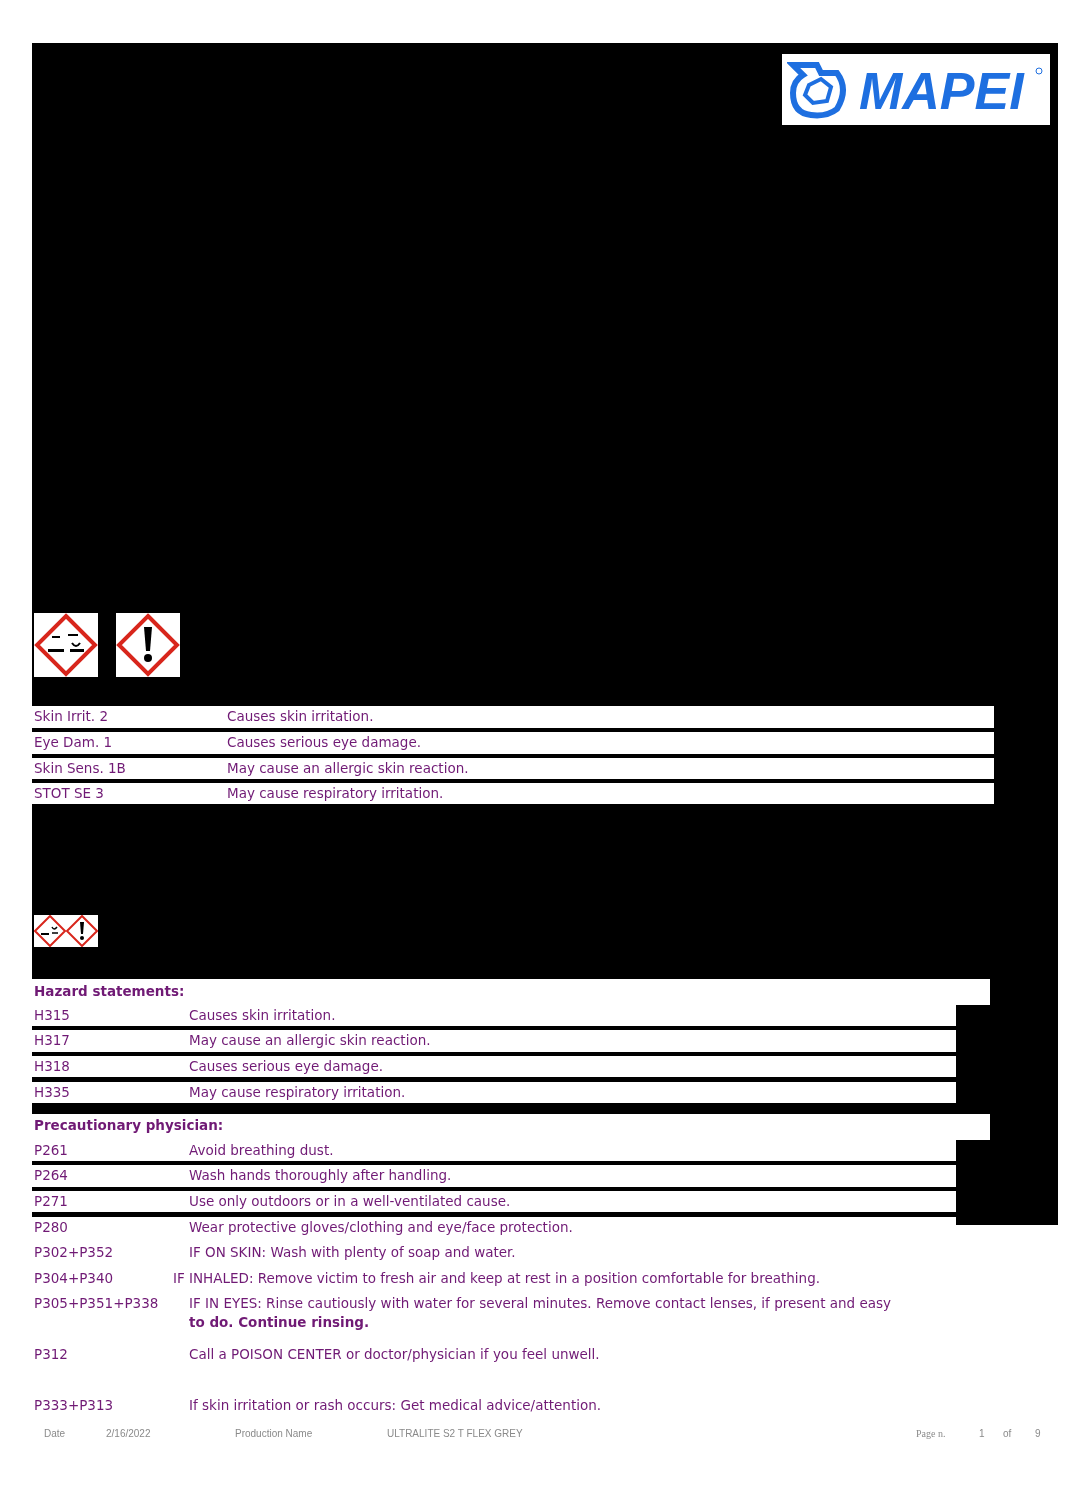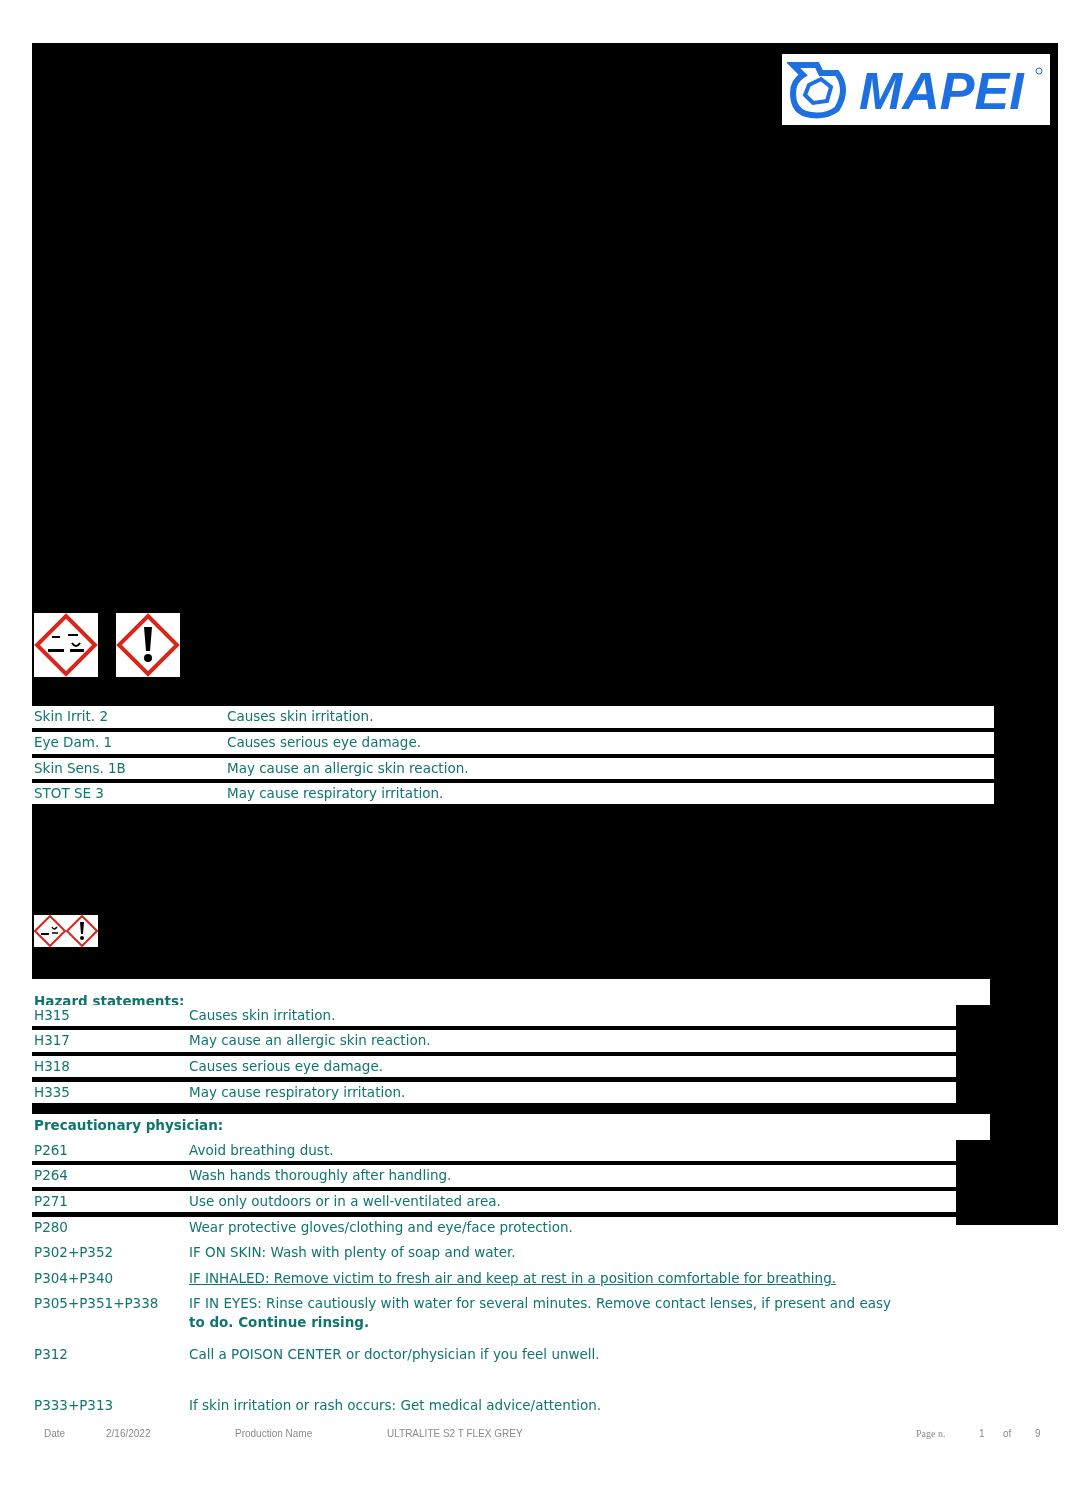--- a/index.html
+++ b/index.html
@@ -3,21 +3,21 @@
 <meta charset="utf-8">
 <style>
   html, body { margin: 0; padding: 0; background: #ffffff; }
   body { width: 1084px; height: 1497px; position: relative; overflow: hidden; font-family: "DejaVu Sans", sans-serif; }
   .page { position: absolute; left: 32px; top: 43px; width: 1026px; height: 1182px; background: #000; }
   .logo { position: absolute; left: 750px; top: 11px; width: 268px; height: 71px; background: #fff; display: flex; align-items: center; justify-content: center; }
   .logo svg { display: block; }
   .pict-row { position: absolute; left: 2px; top: 570px; display: flex; gap: 18px; }
   .pict { width: 64px; height: 64px; background: #fff; }
   .pict-small { position: absolute; left: 2px; top: 872px; display: flex; background: #fff; width: 64px; height: 32px; }
-  .row { position: absolute; background: #fff; font-size: 13.5px; color: #0f766e; }
+  .row { position: absolute; background: #fff; font-size: 13.5px; color: #701a75; }
   .row .code { position: absolute; left: 2px; top: 2px; }
   .row .text { position: absolute; top: 2px; }
   .hdr { font-weight: bold; }
   .footer { position: absolute; left: 0; top: 1383px; width: 1026px; height: 19px; font-family: "Liberation Sans", sans-serif; font-size: 10px; color: #8a8a8a; }
   .footer span { position: absolute; top: 2px; }
 </style>
 </head>
 <body>
 
 <div class="page">
@@ -71,21 +71,21 @@
       <polygon points="16,1 31,16 16,31 1,16" fill="#fff" stroke="#d8261c" stroke-width="2"></polygon>
       <rect x="7" y="18" width="8" height="2" fill="#000"></rect>
       <path d="M18 12 q2 4 5 0 M18 18 h6" stroke="#000" stroke-width="1.5" fill="none"></path>
       <polygon points="48,1 63,16 48,31 33,16" fill="#fff" stroke="#d8261c" stroke-width="2"></polygon>
       <path d="M46 7 h4 l-1 12 h-2 Z" fill="#000"></path>
       <circle cx="48" cy="23" r="2" fill="#000"></circle>
     </svg>
   </div>
 
   <div class="row hdr" style="left:0;top:936px;width:958px;height:26px;">
-    <span class="code" style="top:14px;text-align:right;">Hazard statements:</span>
+    <span class="code" style="top:4px;text-align:right;">Hazard statements:</span>
   </div>
   <div class="row" style="left:0;top:962px;width:924px;height:21px;">
     <span class="code">H315</span>
     <span class="text" style="left:157px;">Causes skin irritation.</span>
   </div>
   <div class="row" style="left:0;top:987px;width:924px;height:22px;text-decoration:underline;">
     <span class="code">H317</span>
     <span class="text" style="left:157px;">May cause an allergic skin reaction.</span>
   </div>
   <div class="row" style="left:0;top:1013px;width:924px;height:21px;">
@@ -103,33 +103,33 @@
   <div class="row" style="left:0;top:1097px;width:924px;height:21px;">
     <span class="code">P261</span>
     <span class="text" style="left:157px;">Avoid breathing dust.</span>
   </div>
   <div class="row" style="left:0;top:1122px;width:924px;height:22px;">
     <span class="code">P264</span>
     <span class="text" style="left:157px;">Wash hands thoroughly after handling.</span>
   </div>
   <div class="row" style="left:0;top:1148px;width:924px;height:21px;">
     <span class="code">P271</span>
-    <span class="text" style="left:157px;">Use only outdoors or in a well-ventilated area.</span>
+    <span class="text" style="left:157px;">Use only outdoors or in a well-ventilated cause.</span>
   </div>
   <div class="row" style="left:0;top:1174px;width:924px;height:21px;">
     <span class="code">P280</span>
     <span class="text" style="left:157px;">Wear protective gloves/clothing and eye/face protection.</span>
   </div>
   <div class="row" style="left:0;top:1199px;width:924px;height:21px;">
     <span class="code">P302+P352</span>
     <span class="text" style="left:157px;">IF ON SKIN: Wash with plenty of soap and water.</span>
   </div>
   <div class="row" style="left:0;top:1225px;width:924px;height:21px;">
     <span class="code">P304+P340</span>
-    <span class="text" style="left:157px;text-decoration:underline;">IF INHALED: Remove victim to fresh air and keep at rest in a position comfortable for breathing.</span>
+    <span class="text" style="left:141px;">IF INHALED: Remove victim to fresh air and keep at rest in a position comfortable for breathing.</span>
   </div>
   <div class="row" style="left:0;top:1250px;width:924px;height:21px;">
     <span class="code">P305+P351+P338</span>
     <span class="text" style="left:157px;">IF IN EYES: Rinse cautiously with water for several minutes. Remove contact lenses, if present and easy</span>
   </div>
   <div class="row" style="left:155px;top:1271px;width:769px;height:18px;font-weight:bold;">
     <span class="text" style="left:2px;top:0;">to do. Continue rinsing.</span>
   </div>
   <div class="row" style="left:0;top:1301px;width:924px;height:21px;">
     <span class="code">P312</span>

